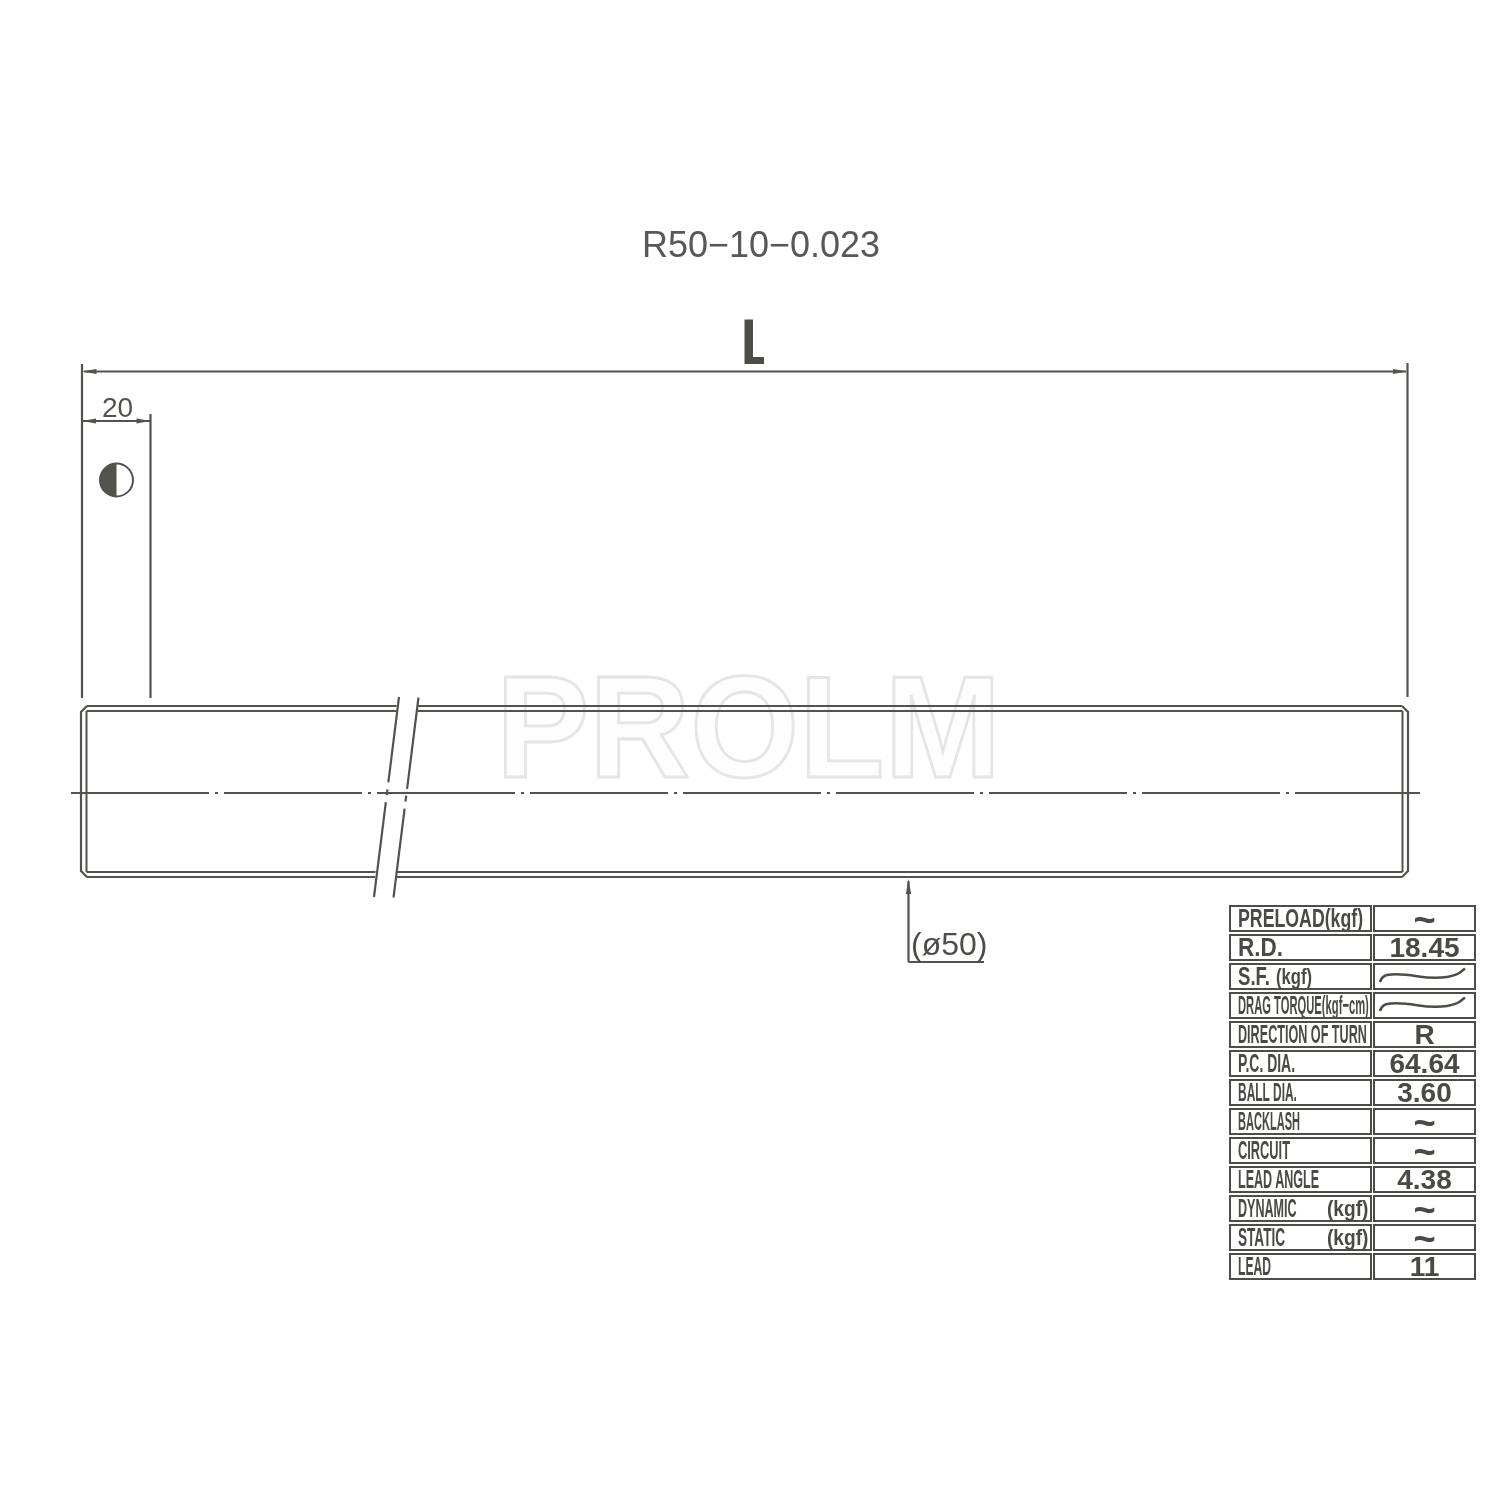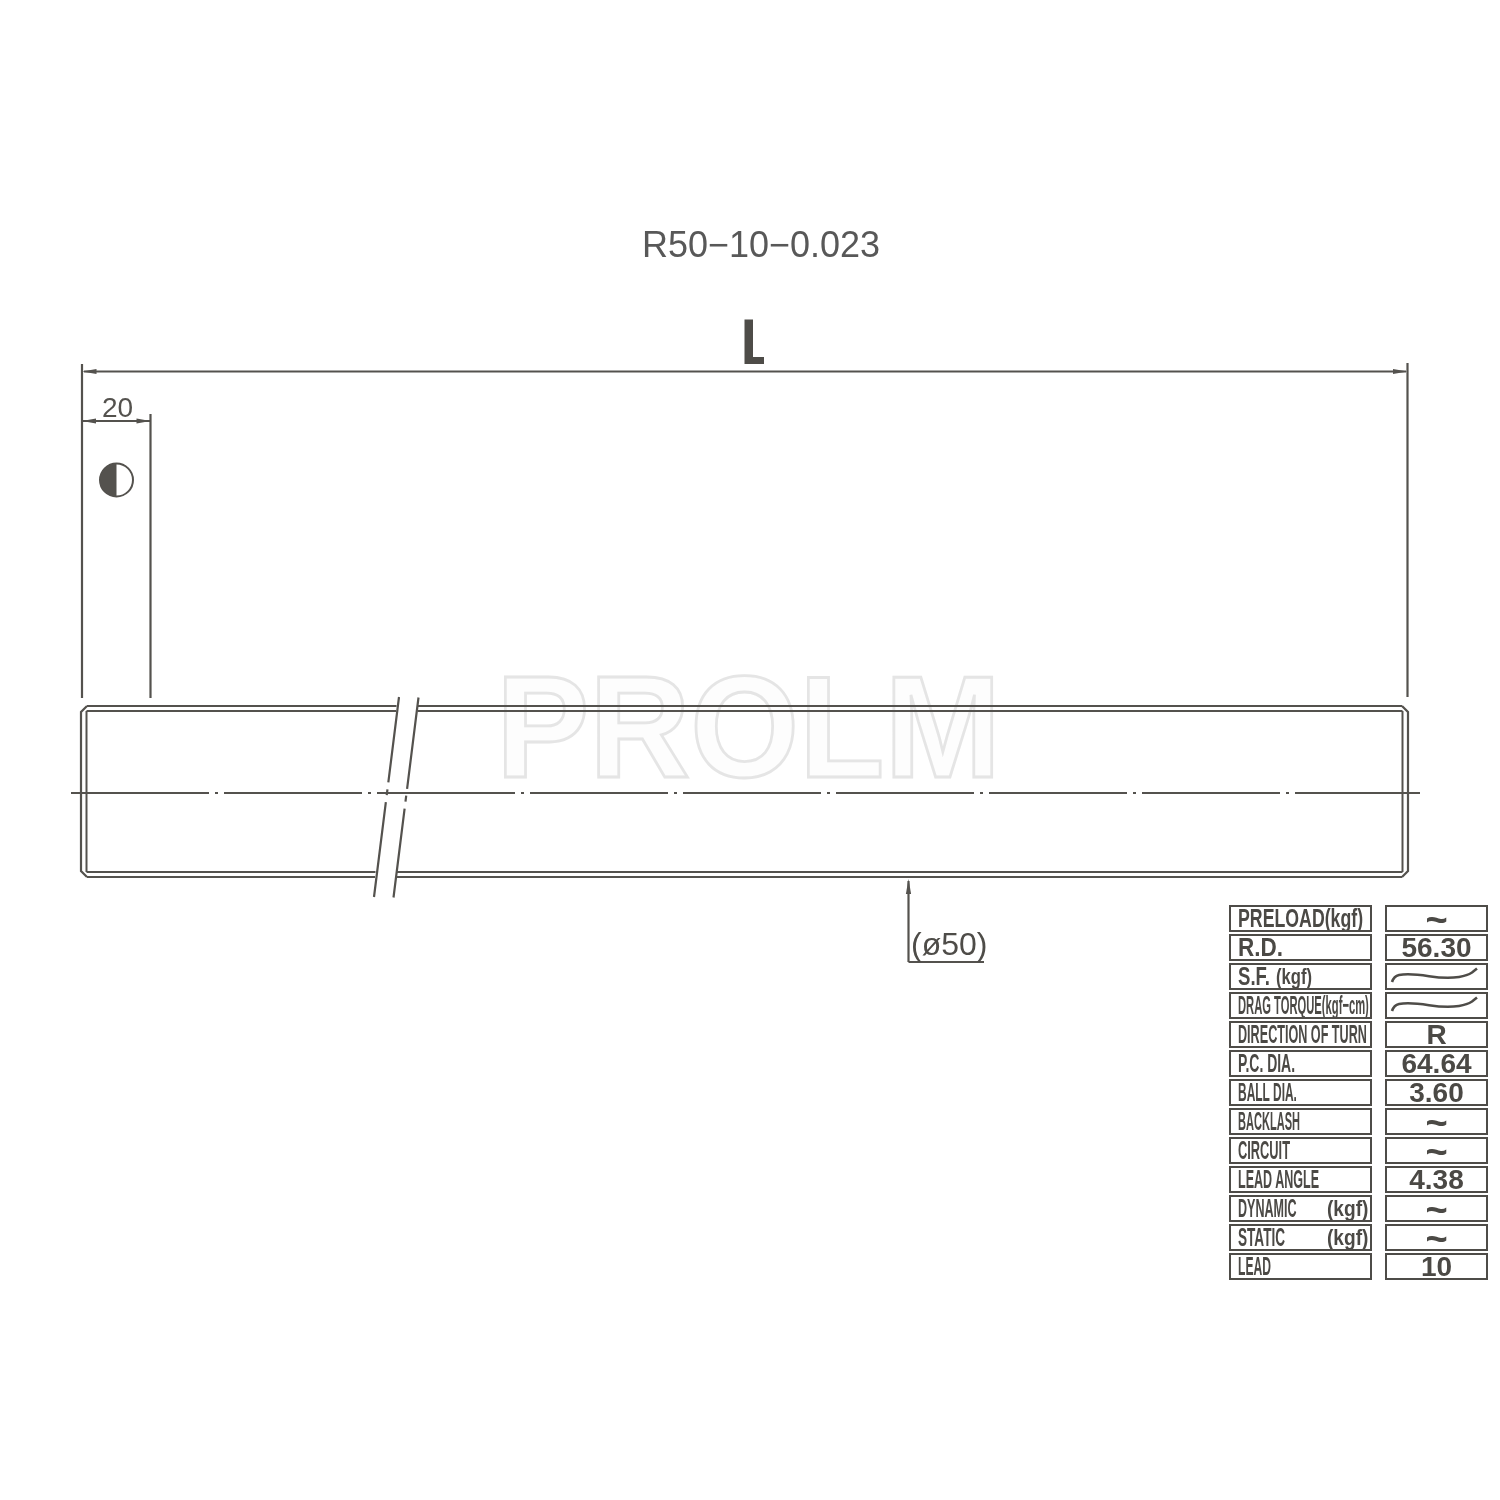--- a/index.html
+++ b/index.html
@@ -1,21 +1,21 @@
 <!DOCTYPE html>
 <html><head>
 <meta charset="utf-8">
 <style>
   html,body{margin:0;padding:0;background:#fff;}
   #page{position:relative;width:1500px;height:1500px;background:#fff;overflow:hidden;
         font-family:"Liberation Sans",sans-serif;}
   #draw{position:absolute;left:0;top:0;}
   
   #ptable{position:absolute;left:1229px;top:905px;}
-  .row{display:flex;gap:13px;margin-bottom:2px;}
+  .row{display:flex;gap:1px;margin-bottom:2px;}
   .lc{box-sizing:border-box;width:143px;height:27px;border:2px solid #4e4c48;
       color:#4b4945;font-size:26px;font-weight:bold;line-height:23px;
       white-space:nowrap;overflow:hidden;padding-left:7px;position:relative;}
   .vc{box-sizing:border-box;width:103px;height:27px;border:2px solid #4e4c48;
       color:#4b4945;font-size:28px;font-weight:bold;line-height:23px;text-align:center;position:relative;}
   .vc.tl{font-size:38px;line-height:27px;}
   .sq{transform-origin:0 50%;display:inline-block;}
   .kgf{position:absolute;top:0;line-height:23px;font-size:22px;transform-origin:0 50%;}
 </style>
 </head>
@@ -109,21 +109,21 @@
 
 <div id="ptable">
 
   <div class="row">
         <div class="lc"><span class="sq" id="l1" style="transform:scaleX(0.682)">PRELOAD(kgf)</span></div>
         <div class="vc tl">~</div>
       </div>
 
   <div class="row">
         <div class="lc"><span class="sq" id="l2" style="transform:scaleX(0.865)">R.D.</span></div>
-        <div class="vc">56.30</div>
+        <div class="vc">18.45</div>
       </div>
 
   <div class="row">
         <div class="lc"><span class="sq" id="l3" style="transform:scaleX(0.714)">S.F.</span><span class="kgf" id="k3" style="left:45px;transform:scaleX(0.755)">(kgf)</span></div>
         <div class="vc">
     <svg width="95" height="23" viewBox="0 0 95 23" style="display:block;margin:0 auto;">
       <path d="M3,17 q2,-6 7,-7 c9,-1.8 19,-0.5 30,1.2 c11,1.7 20,2.3 30,0.8 c6,-1 10,-2.5 13,-4.5 l5,-4" fill="none" stroke="#4e4c48" stroke-width="2.6"></path>
     </svg>
   </div>
       </div>
@@ -172,16 +172,16 @@
         <div class="vc tl">~</div>
       </div>
 
   <div class="row">
         <div class="lc"><span class="sq" id="l12" style="transform:scaleX(0.522)">STATIC</span><span class="kgf" id="k12" style="left:96px;transform:scaleX(0.87)">(kgf)</span></div>
         <div class="vc tl">~</div>
       </div>
 
   <div class="row">
         <div class="lc"><span class="sq" id="l13" style="transform:scaleX(0.466)">LEAD</span></div>
-        <div class="vc">10</div>
+        <div class="vc">11</div>
       </div>
 </div>
 </div>
 
 </body></html>

